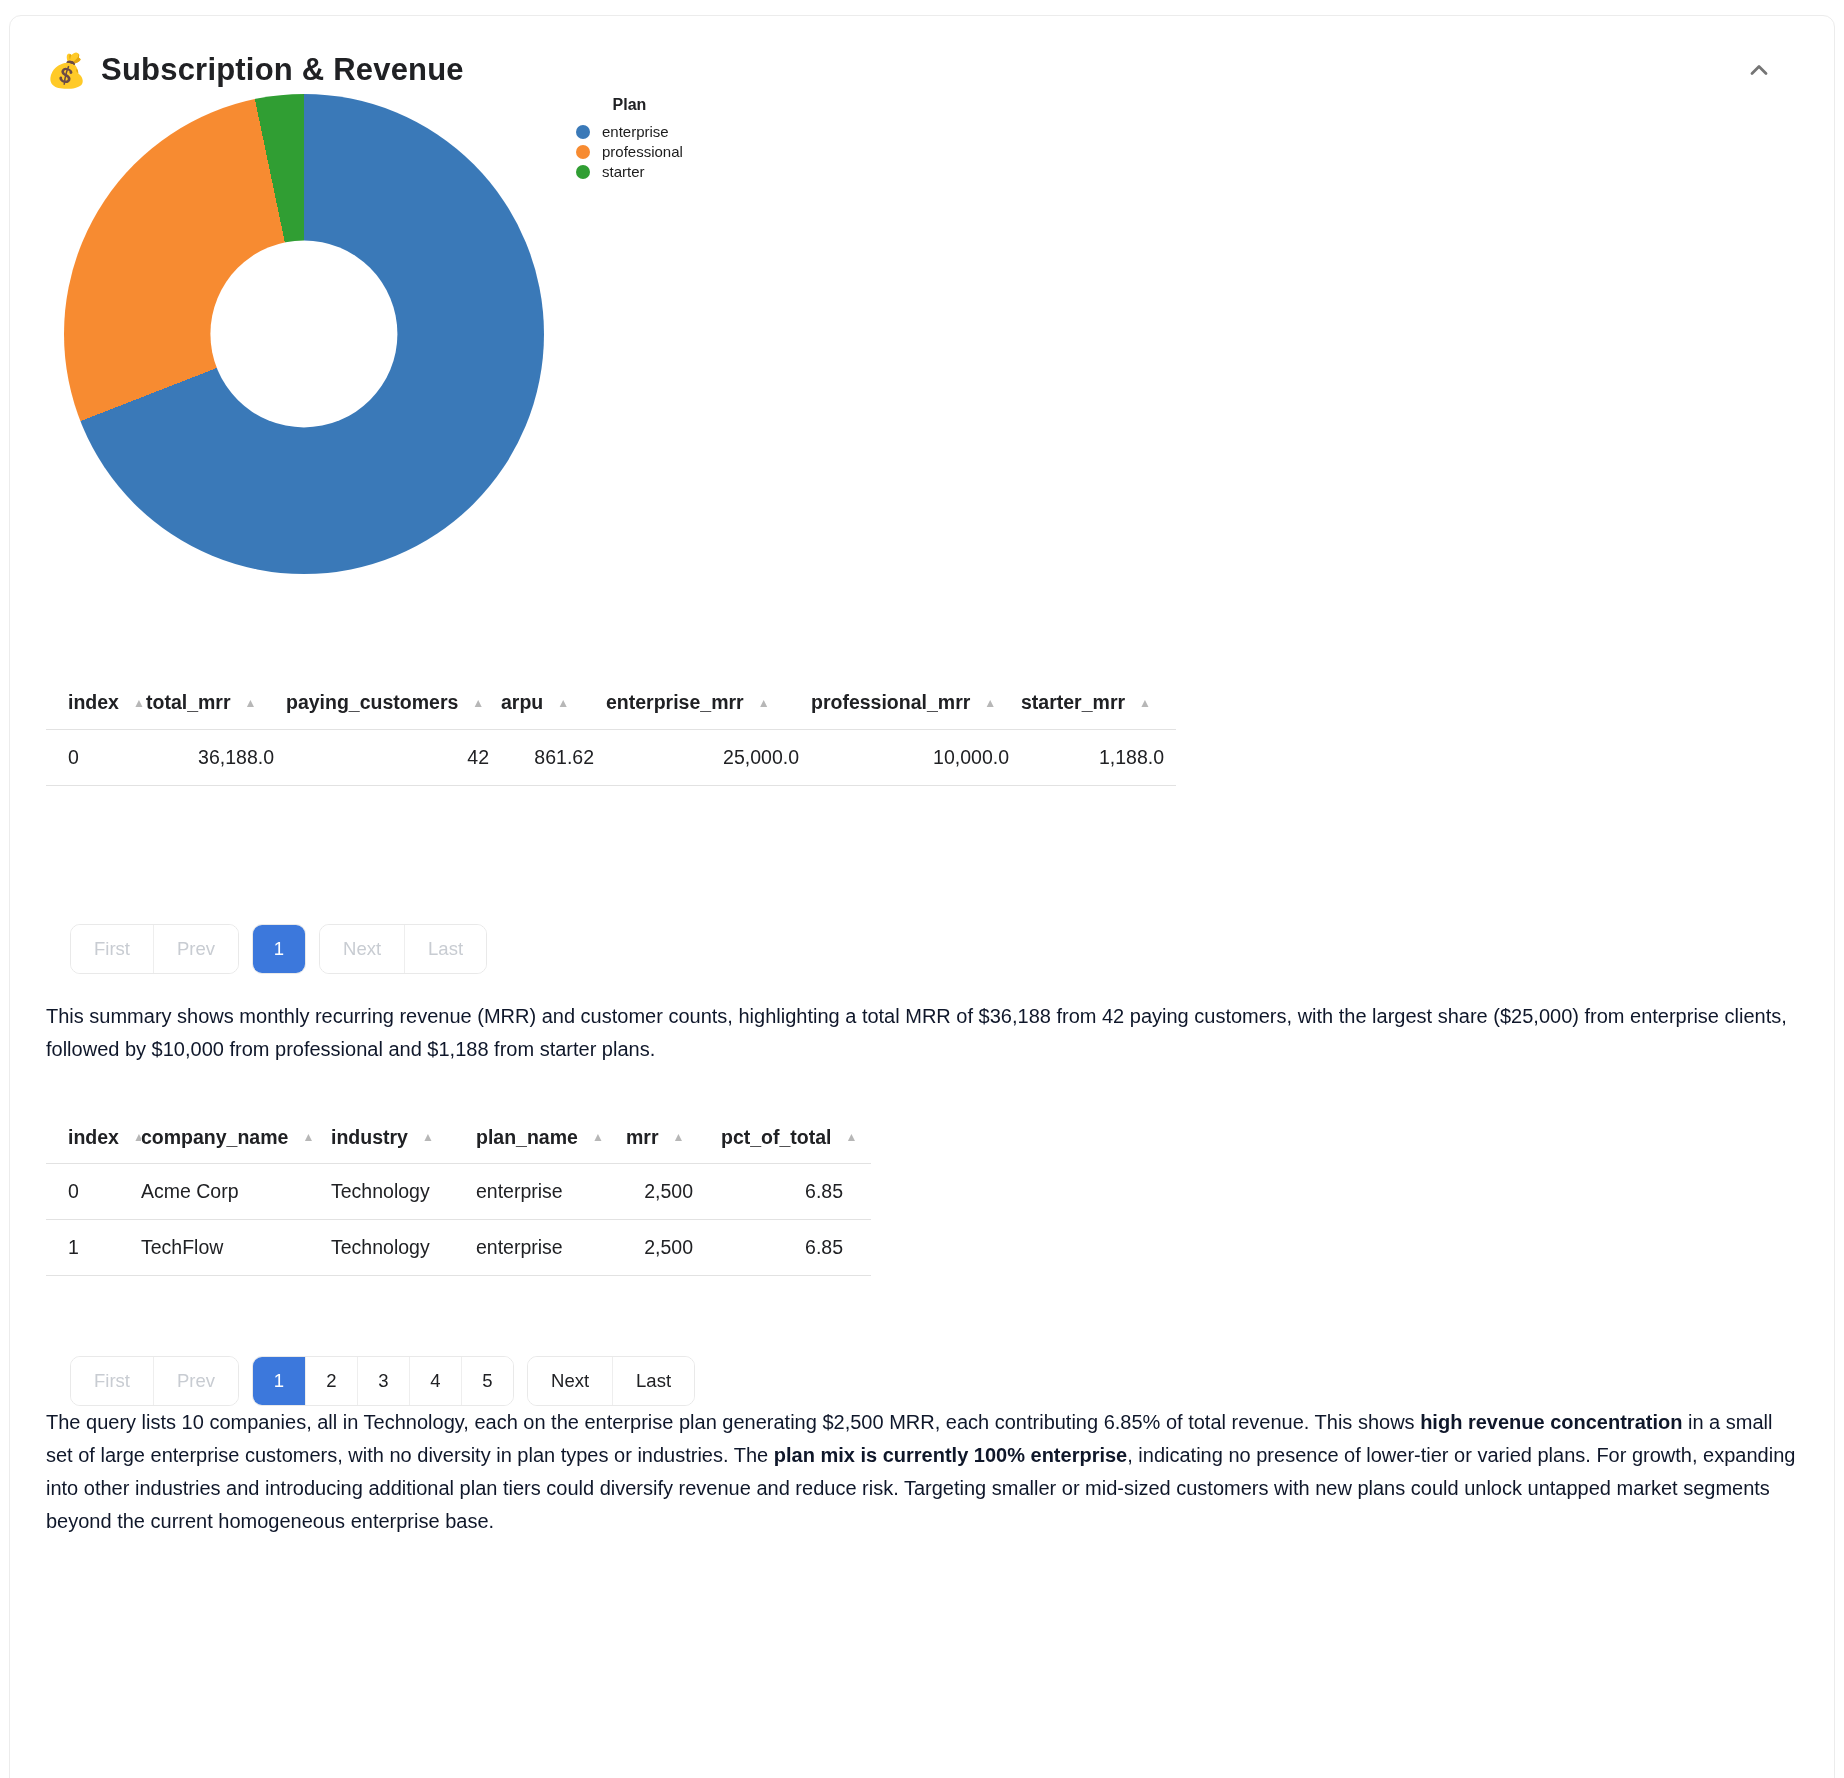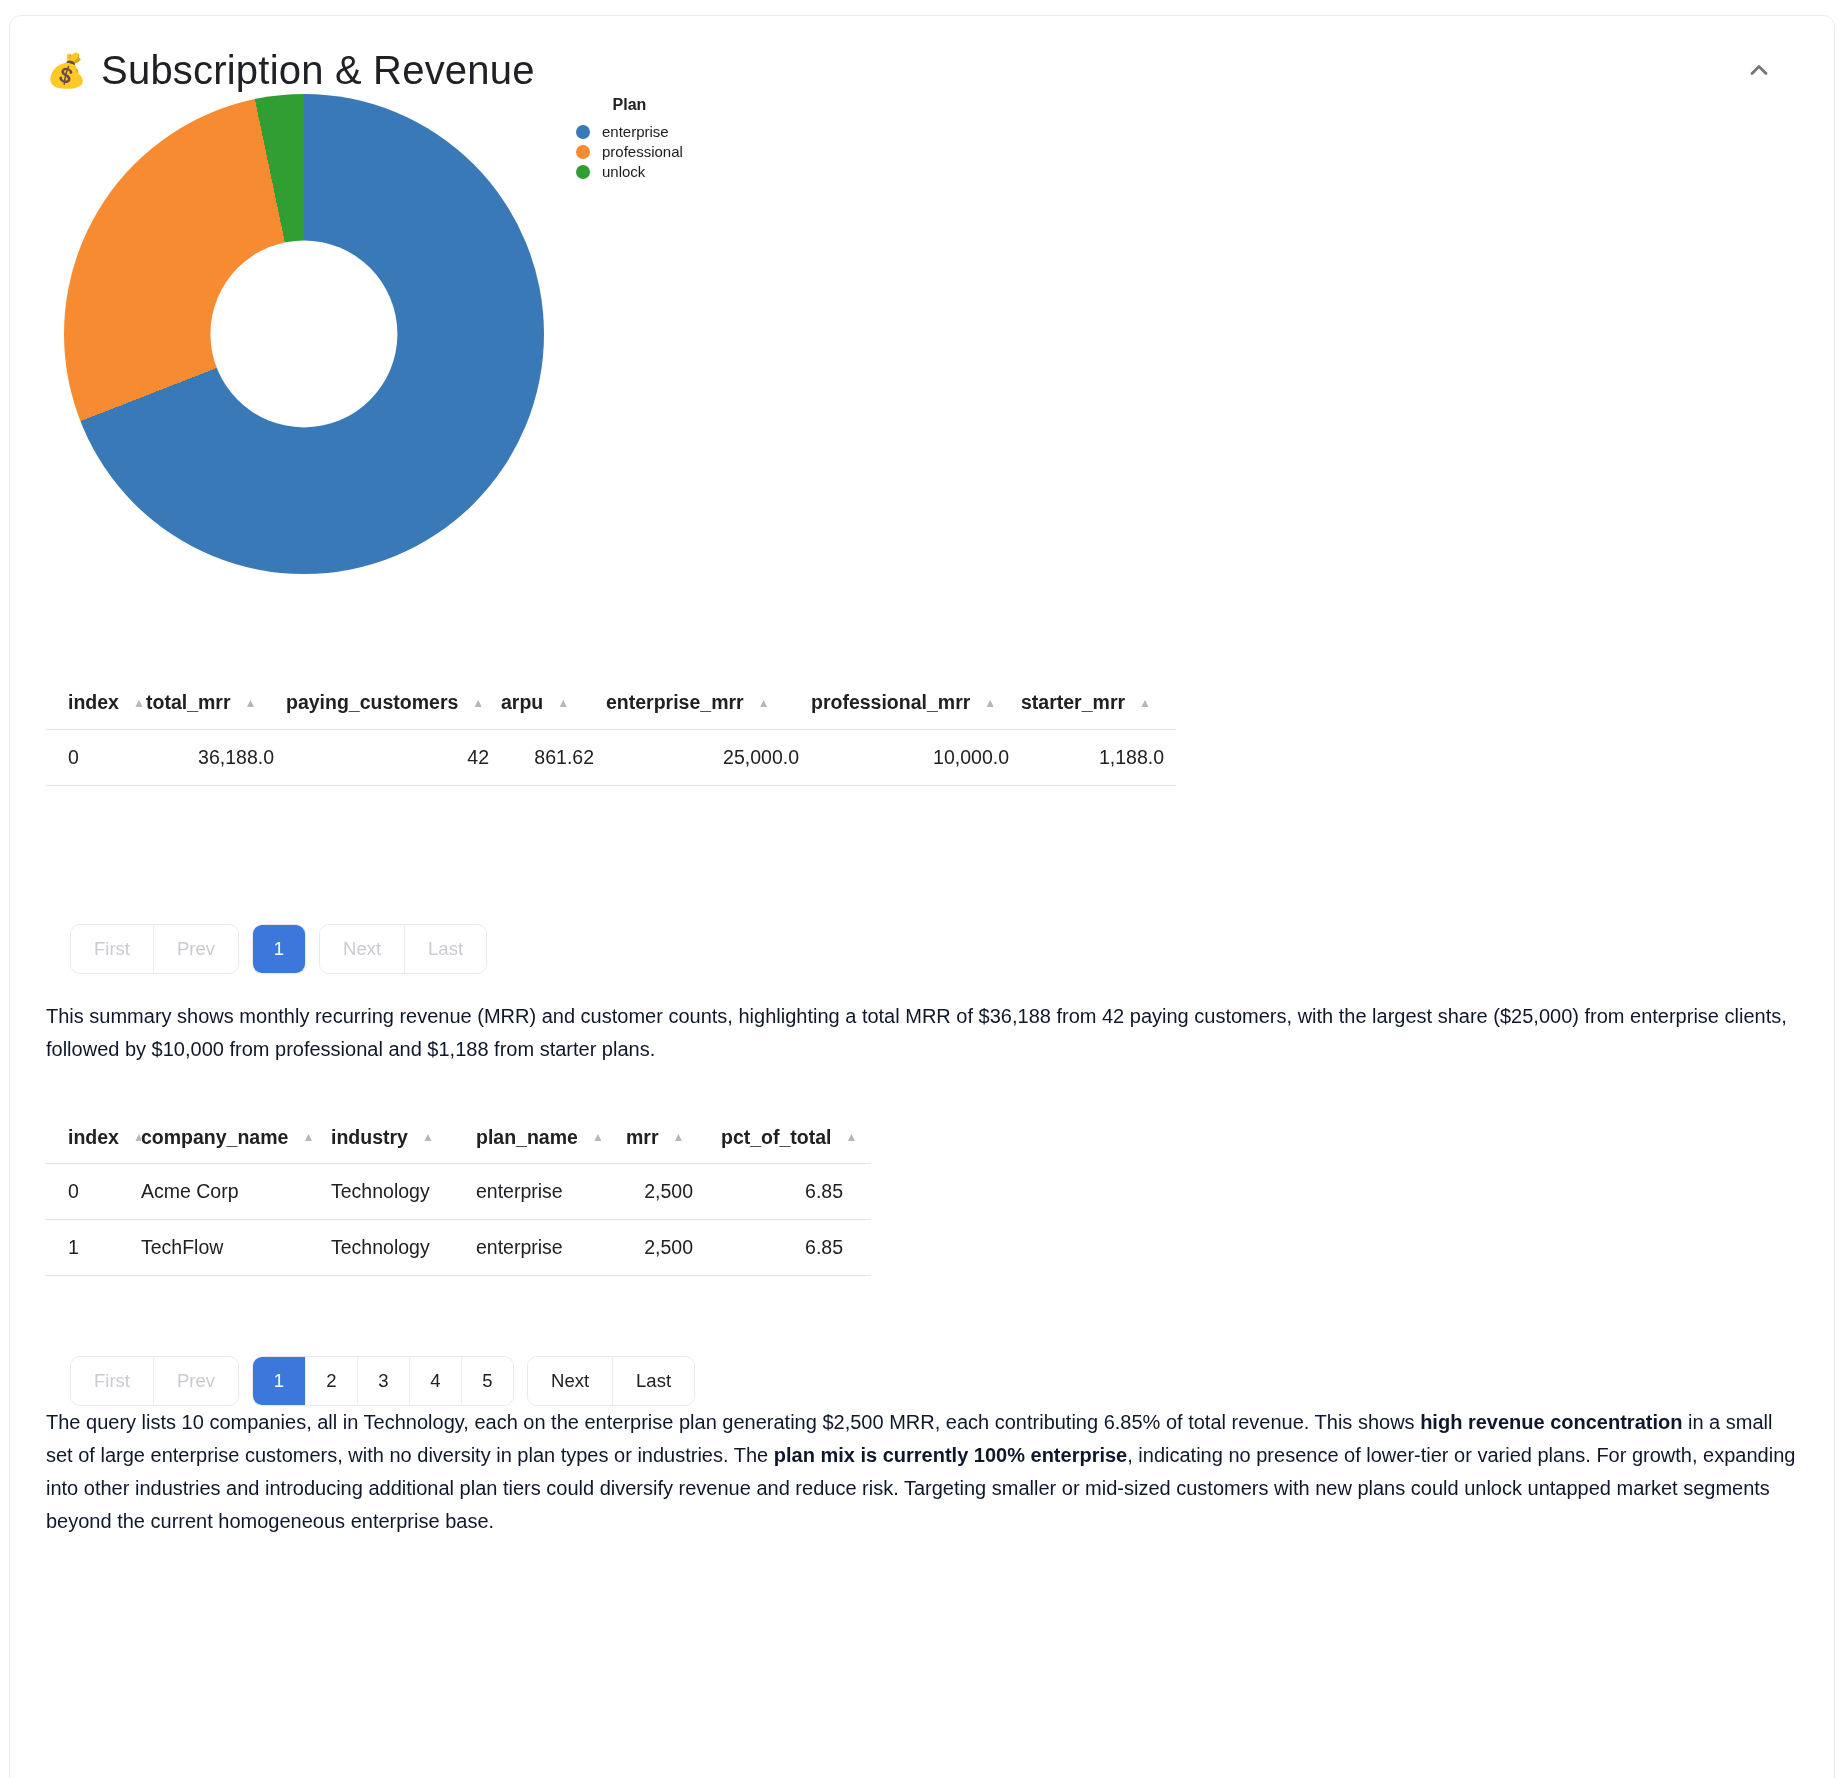--- a/index.html
+++ b/index.html
@@ -9,21 +9,21 @@
     position:relative;
   }
   .card{
     position:absolute;left:9px;top:15px;width:1826px;height:1810px;
     background:#fff;border:1px solid #ececec;border-radius:12px;
     box-sizing:border-box;padding:30px 36px 0 36px;
   }
   
   .card-header{display:flex;align-items:center;height:48px;}
   .title-emoji{font-size:33px;line-height:1;margin-right:14px;}
-  .card-title{font-size:40px;font-weight:400;margin:0;letter-spacing:.2px;}
+  .card-title{font-size:31px;font-weight:700;margin:0;letter-spacing:.2px;}
   .collapse-btn{
     margin-left:auto;margin-right:22px;background:none;border:none;cursor:pointer;
     width:34px;height:34px;display:flex;align-items:center;justify-content:center;padding:0;
   }
   
   .chart-section{position:relative;height:485px;text-align:center;}
   .donut{position:absolute;left:18px;top:0;width:480px;height:480px;border-radius:50%;}
   .donut-hole{position:absolute;left:50%;top:50%;transform:translate(-50%,-50%);
     background:#fff;border-radius:50%;}
   .legend{position:absolute;left:530px;top:2px;}
@@ -104,21 +104,21 @@
         <div class="legend-item">
           <span class="legend-dot" style="background: rgb(58, 121, 184);"></span>
           <span>enterprise</span>
         </div>
         <div class="legend-item">
           <span class="legend-dot" style="background: rgb(247, 139, 49);"></span>
           <span>professional</span>
         </div>
         <div class="legend-item">
           <span class="legend-dot" style="background: rgb(48, 158, 51);"></span>
-          <span>unlock</span>
+          <span>starter</span>
         </div>
       </div>
   </div>
 
   <div class="summary-table">
       <table>
         <thead>
           <tr>
             <th><span class="th-wrap">
                 <span>index</span>

